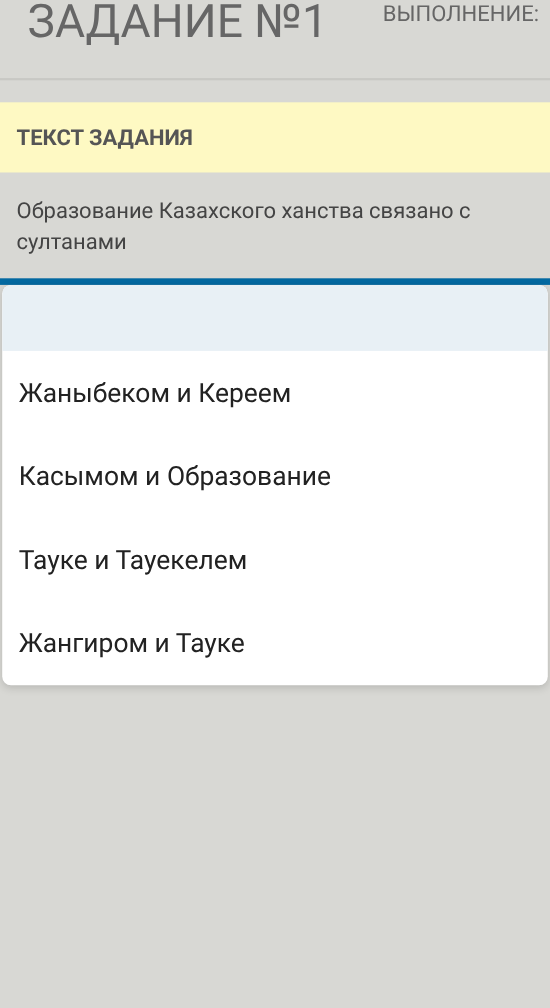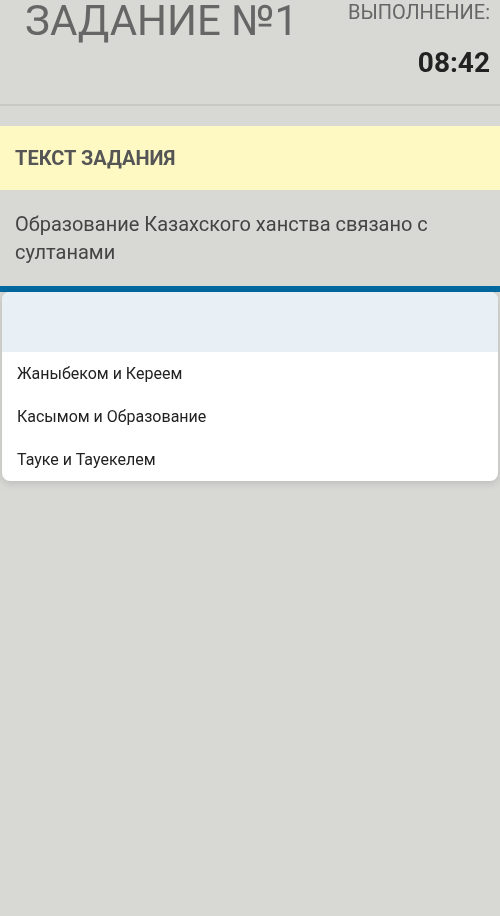--- a/index.html
+++ b/index.html
@@ -79,47 +79,47 @@
       display: flex;
       align-items: center;
       justify-content: center;
     }
     .options-header-text {
       color: #d0d8e0;
       font-size: 18px;
       letter-spacing: 2px;
     }
     .option-item {
-      padding: 12px 15px;
-      font-size: 16px;
+      padding: 24px 15px;
+      font-size: 24px;
       color: #222;
       cursor: pointer;
     }
   </style>
 </head>
 <body>
 
 <div class="header">
   <div class="task-title">ЗАДАНИЕ №1</div>
   <div class="header-right">
     <div class="execution-label">ВЫПОЛНЕНИЕ:</div>
-    <div class="time">08:42</div>
   </div>
 </div>
 
 <div class="divider"></div>
 
 <div class="section-header">
   <div class="section-title">ТЕКСТ ЗАДАНИЯ</div>
 </div>
 
 <div class="question-block">
   <div class="question-text">Образование Казахского ханства связано с султанами</div>
 </div>
 
 <div class="options-card">
   <div class="options-header">
     <span class="options-header-text"></span>
   </div>
   <div class="option-item">Жаныбеком и Кереем</div>
   <div class="option-item">Касымом и Образование</div>
   <div class="option-item">Тауке и Тауекелем</div>
+  <div class="option-item">Жангиром и Тауке</div>
 </div>
 
 </body></html>

